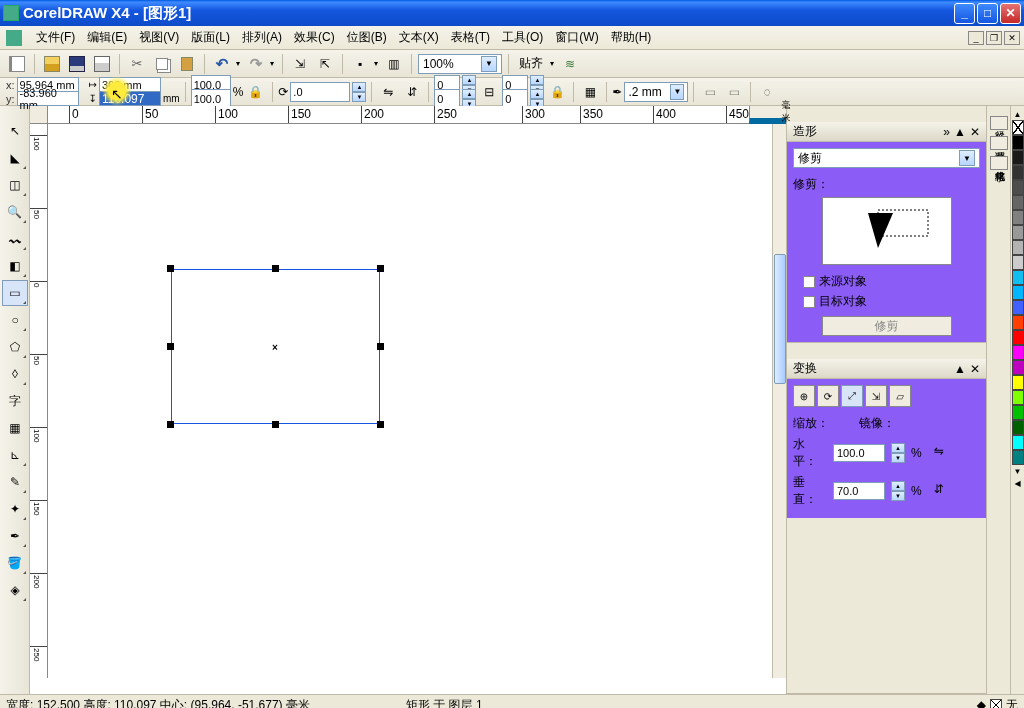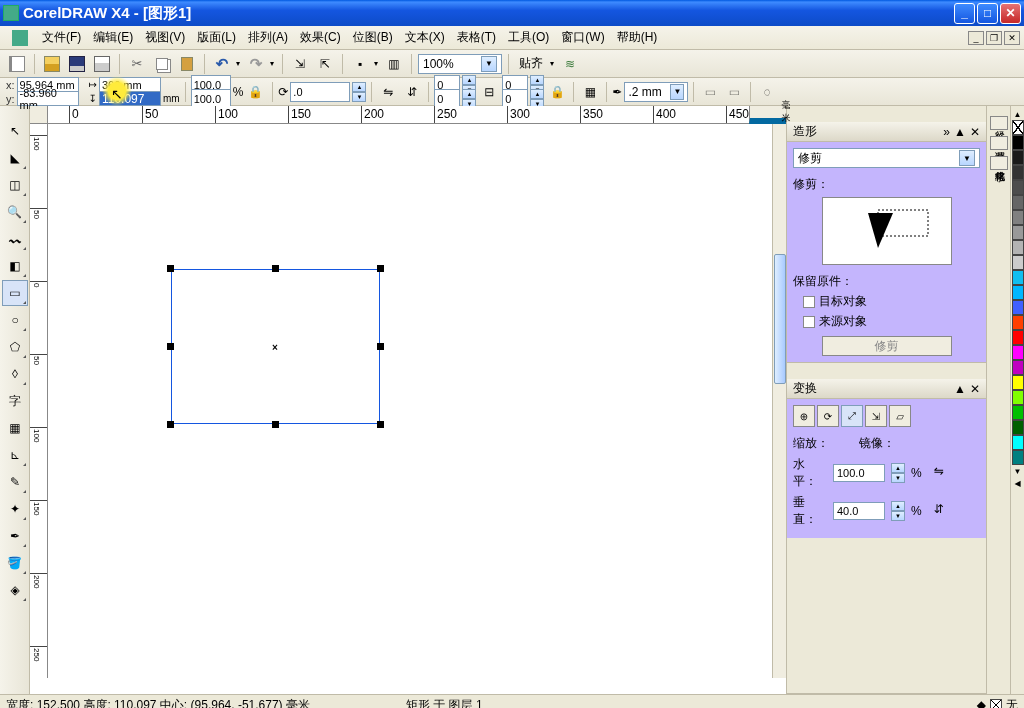--- a/index.html
+++ b/index.html
@@ -8,21 +8,21 @@
 
 .titlebar { height: 26px; background: linear-gradient(to bottom, #0058e0 0%, #3e8bff 8%, #1456e0 40%, #0d4bc7 100%); display: flex; align-items: center; padding: 0 3px; color: #fff; }
 .titlebar-icon { width: 16px; height: 16px; background: #4a8; margin-right: 4px; border: 1px solid #2a6; }
 .titlebar-text { flex: 1; font-weight: bold; font-size: 15px; }
 .win-buttons { display: flex; gap: 2px; }
 .win-btn { width: 21px; height: 21px; border: 1px solid #fff; border-radius: 3px; display: flex; align-items: center; justify-content: center; font-weight: bold; color: #fff; font-size: 12px; }
 .win-btn.min, .win-btn.max { background: linear-gradient(to bottom, #3e8bff, #1456e0); }
 .win-btn.close { background: linear-gradient(to bottom, #e57373, #c62828); }
 
 
-.menubar { height: 24px; background: linear-gradient(to bottom, #f5f3ea, #ece9d8); border-bottom: 1px solid #c0bba8; display: flex; align-items: center; padding-left: 12px; }
+.menubar { height: 24px; background: linear-gradient(to bottom, #f5f3ea, #ece9d8); border-bottom: 1px solid #c0bba8; display: flex; align-items: center; padding-left: 6px; }
 .menubar-icon { width: 16px; height: 16px; background: #4a8; margin-right: 8px; }
 .menu-item { padding: 3px 6px; cursor: default; }
 .menubar-right { margin-left: auto; display: flex; gap: 2px; padding-right: 4px; }
 .mdi-btn { width: 16px; height: 14px; border: 1px solid #888; background: #ece9d8; font-size: 9px; display: flex; align-items: center; justify-content: center; }
 
 
 .toolbar { height: 28px; background: linear-gradient(to bottom, #f5f3ea, #e8e5d7); border-bottom: 1px solid #c0bba8; display: flex; align-items: center; padding: 0 6px; gap: 3px; }
 .tb-btn { width: 22px; height: 22px; display: flex; align-items: center; justify-content: center; border: 1px solid transparent; position: relative; }
 .tb-sep { width: 1px; height: 20px; background: #c0bba8; margin: 0 3px; }
 .tb-dropdown { width: 8px; font-size: 8px; margin-left: -2px; }
@@ -76,21 +76,21 @@
 .nav-btn { width: 16px; height: 14px; border: 1px solid #888; background: #ece9d8; font-size: 8px; display: flex; align-items: center; justify-content: center; margin-left: 1px; }
 .page-tab { background: #fff; border: 1px solid #888; padding: 0 10px; height: 14px; display: flex; align-items: center; margin-left: 2px; }
 .hscroll-track { flex: 1; height: 14px; background: #f0ede0; margin: 0 4px; position: relative; }
 .hscroll-thumb { position: absolute; top: 0; height: 12px; background: linear-gradient(to bottom, #dfeeff, #a8caff); border: 1px solid #7f9db9; border-radius: 2px; }
 
 
 .dockers { width: 200px; background: #ece9d8; border-left: 1px solid #c0bba8; display: flex; flex-direction: column; }
 .docker { border-bottom: 1px solid #c0bba8; margin-top: 16px; }
 .docker-title { height: 20px; background: linear-gradient(to bottom, #f5f3ea, #dcd8c8); display: flex; align-items: center; padding: 0 6px; font-size: 12px; border-bottom: 1px solid #c0bba8; }
 .docker-title .dt-right { margin-left: auto; display: flex; gap: 4px; font-size: 10px; }
-.docker-body { padding: 6px; background: #c4b5fd; }
+.docker-body { padding: 6px; background: #8b5cf6; }
 .docker-select { width: 100%; height: 20px; border: 1px solid #7f9db9; background: #fff; display: flex; align-items: center; padding: 0 4px; margin-bottom: 8px; }
 .docker-select .dd { margin-left: auto; width: 16px; height: 16px; background: linear-gradient(to bottom, #dfeeff, #b8d6ff); border: 1px solid #7f9db9; display: flex; align-items: center; justify-content: center; font-size: 8px; }
 .docker-preview { width: 130px; height: 68px; background: #fff; border: 1px solid #888; margin: 4px auto 8px; position: relative; }
 .docker-checkbox { display: flex; align-items: center; gap: 4px; margin: 3px 0 3px 10px; }
 .docker-checkbox .cb { width: 12px; height: 12px; border: 1px solid #888; background: #fff; }
 .docker-action { width: 130px; height: 20px; border: 1px solid #888; background: #f0ede0; margin: 6px auto 0; display: flex; align-items: center; justify-content: center; color: #888; }
 .docker-btns { display: flex; gap: 2px; margin-bottom: 8px; }
 .docker-btns .db { width: 22px; height: 22px; border: 1px solid #888; background: #f0ede0; display: flex; align-items: center; justify-content: center; font-size: 10px; }
 .docker-btns .db.active { background: #d8e4f8; border-color: #7f9db9; }
 .trans-row { display: flex; align-items: center; gap: 6px; margin: 4px 0; }
@@ -427,21 +427,21 @@
         </div>
         <div class="ruler-tick" style="left: 240px;">
           <span>150</span>
         </div>
         <div class="ruler-tick" style="left: 313px;">
           <span>200</span>
         </div>
         <div class="ruler-tick" style="left: 386px;">
           <span>250</span>
         </div>
-        <div class="ruler-tick" style="left: 459px;">
+        <div class="ruler-tick" style="left: 474px;">
           <span>300</span>
         </div>
         <div class="ruler-tick" style="left: 532px;">
           <span>350</span>
         </div>
         <div class="ruler-tick" style="left: 605px;">
           <span>400</span>
         </div>
         <div class="ruler-tick" style="left: 678px;">
           <span>450</span>
@@ -520,28 +520,27 @@
           <span>修剪</span>
           <span class="dd">▼</span>
         </div>
         <div>修剪：</div>
         <div class="docker-preview">
           <svg width="130" height="68" viewBox="0 0 130 68">
             <rect x="55" y="12" width="50" height="26" fill="none" stroke="#000" stroke-dasharray="2 2"></rect>
             <polygon points="45,15 70,15 55,50" fill="#000"></polygon>
           </svg>
         </div>
-        <div>保留原件：</div>
+        <div class="docker-checkbox">
+            <span class="cb"></span>
+            <span>来源对象</span>
+          </div>
         <div class="docker-checkbox">
             <span class="cb"></span>
             <span>目标对象</span>
-          </div>
-        <div class="docker-checkbox">
-            <span class="cb"></span>
-            <span>来源对象</span>
           </div>
         <div class="docker-action">修剪</div>
       </div>
     </div>
     <div class="docker" style="flex:1;">
       <div class="docker-title">
         <span>变换</span>
         <span class="dt-right">
             <span>▲</span>
             <span>✕</span>
@@ -564,21 +563,21 @@
           <div class="trans-input">100.0</div>
           <div class="spin-btns">
               <div class="spin-btn">▲</div>
               <div class="spin-btn">▼</div>
             </div>
           <span>%</span>
           <div class="db" style="width:26px;height:18px;margin-left:6px;">⇋</div>
         </div>
         <div class="trans-row">
           <label>垂直：</label>
-          <div class="trans-input">40.0</div>
+          <div class="trans-input">70.0</div>
           <div class="spin-btns">
               <div class="spin-btn">▲</div>
               <div class="spin-btn">▼</div>
             </div>
           <span>%</span>
           <div class="db" style="width:26px;height:18px;margin-left:6px;">⇵</div>
         </div>
       </div>
     </div>
   </div>

